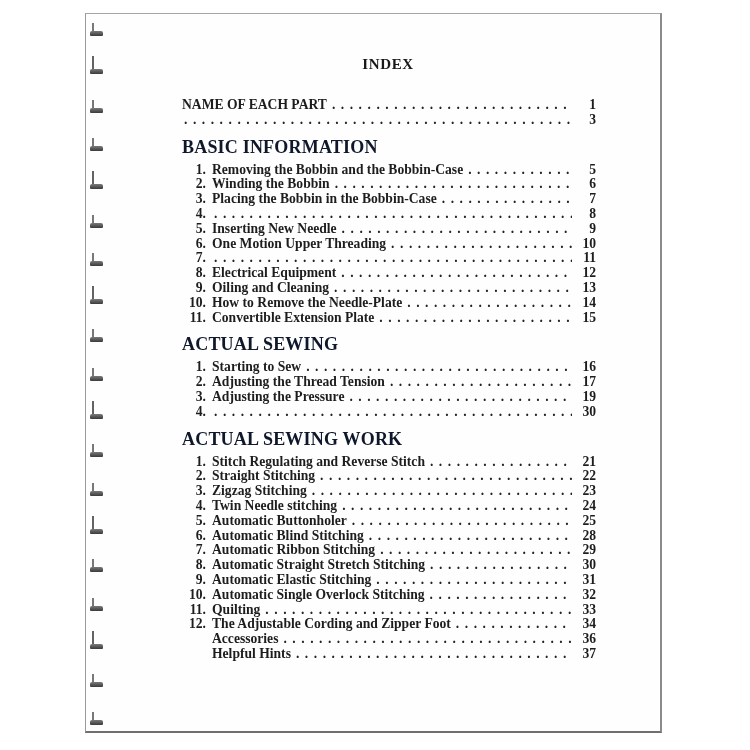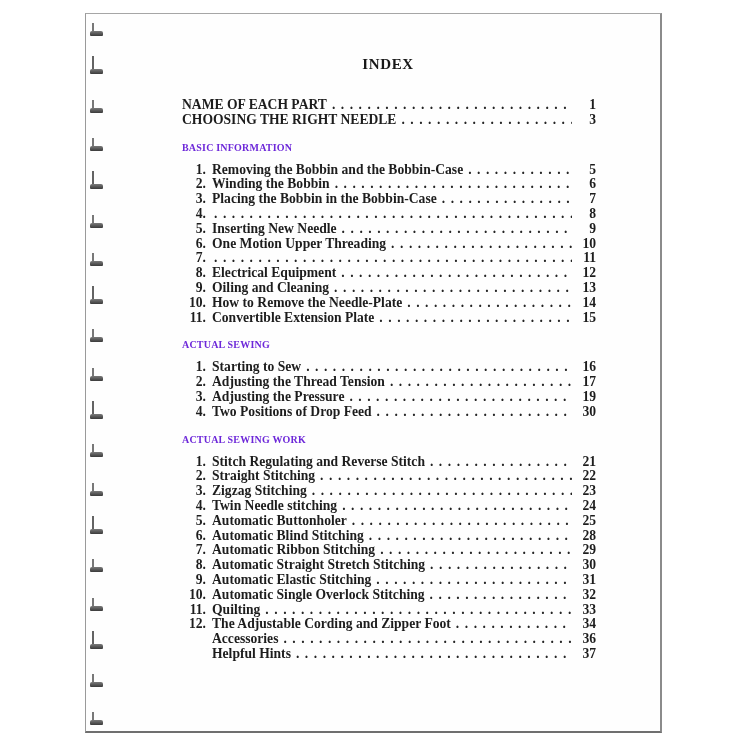--- a/index.html
+++ b/index.html
@@ -61,22 +61,22 @@
   }
   .row .title { flex: none; padding-right: 3px; }
   .row .leader {
     flex: 1 1 0; min-width: 0; overflow: hidden;
     letter-spacing: 5.5px; color: #242424;
     padding-left: 2px;
   }
   .row .page-num { flex: none; width: 24px; text-align: right; padding-left: 2px; }
 
   .section-heading {
-    font-size: 10px; line-height: 15px; font-weight: 700;
-    letter-spacing: .2px; color: #6d28d9;
+    font-size: 18px; line-height: 15px; font-weight: 700;
+    letter-spacing: .2px; color: #0f172a;
     margin: 12px 0 8px 0;
   }
   .top-entries { margin-bottom: 0; }
 </style>
 </head>
 <body>
 
 <div class="stage">
   <div class="doc-page">
 
@@ -105,21 +105,20 @@
     <div class="page-title">INDEX</div>
 
     <div class="toc">
       <div class="top-entries">
           <div class="row top">
             <span class="title">NAME OF EACH PART</span>
             <span class="leader" aria-hidden="true">..........................................................................................</span>
             <span class="page-num">1</span>
           </div>
           <div class="row top">
-            <span class="title">CHOOSING THE RIGHT NEEDLE</span>
             <span class="leader" aria-hidden="true">..........................................................................................</span>
             <span class="page-num">3</span>
           </div>
         </div>
       <div>
           <div class="section-heading">BASIC INFORMATION</div>
           <div class="row">
             <span class="num">1.</span>
             <span class="title">Removing the Bobbin and the Bobbin-Case</span>
             <span class="leader" aria-hidden="true">..........................................................................................</span>
@@ -197,21 +196,20 @@
             <span class="page-num">17</span>
           </div>
           <div class="row">
             <span class="num">3.</span>
             <span class="title">Adjusting the Pressure</span>
             <span class="leader" aria-hidden="true">..........................................................................................</span>
             <span class="page-num">19</span>
           </div>
           <div class="row">
             <span class="num">4.</span>
-            <span class="title">Two Positions of Drop Feed</span>
             <span class="leader" aria-hidden="true">..........................................................................................</span>
             <span class="page-num">30</span>
           </div>
           <div class="section-heading">ACTUAL SEWING WORK</div>
           <div class="row">
             <span class="num">1.</span>
             <span class="title">Stitch Regulating and Reverse Stitch</span>
             <span class="leader" aria-hidden="true">..........................................................................................</span>
             <span class="page-num">21</span>
           </div>

